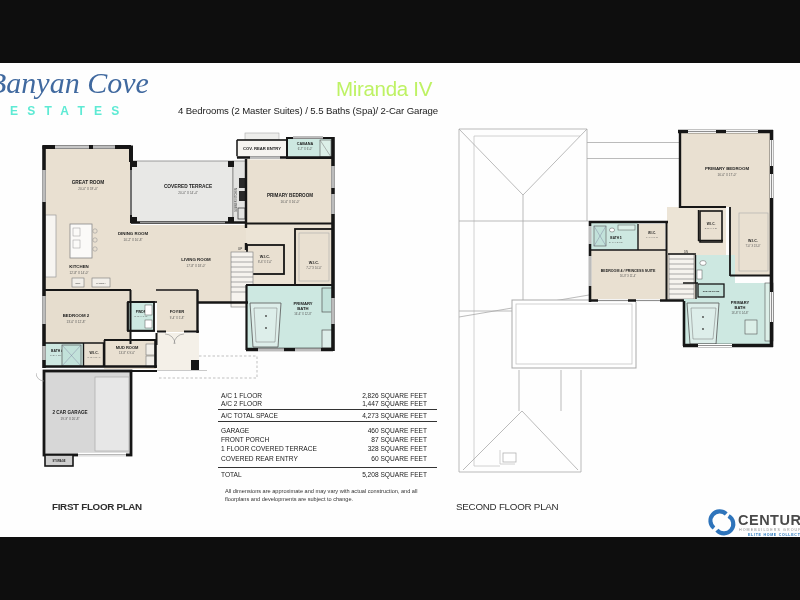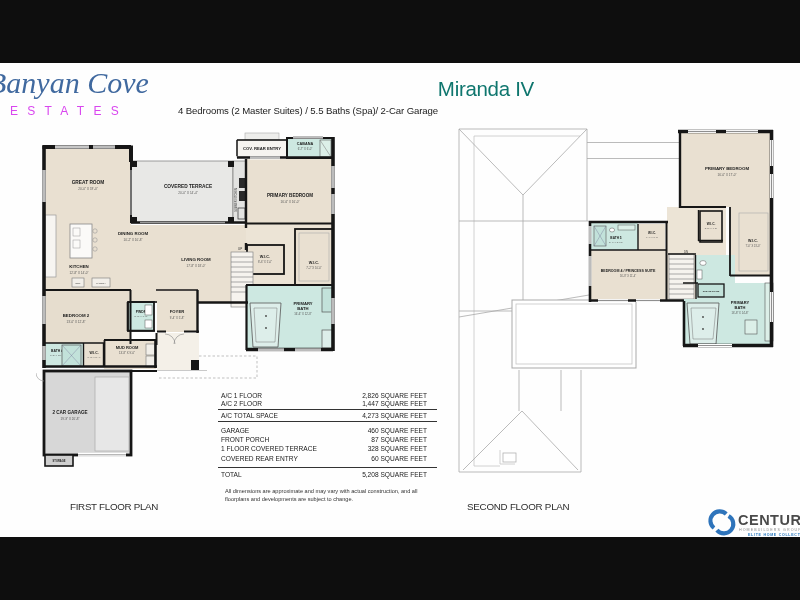--- a/index.html
+++ b/index.html
@@ -8,24 +8,24 @@
   .abs{position:absolute;}
 </style>
 </head>
 <body>
 
 <div class="abs" style="left:0;top:63px;width:800px;height:474px;background:#fefefe;"></div>
 
 <div class="abs" style="left:-12px;top:66px;width:180px;height:48px;color:#40699f;
      font-family:'Liberation Serif',serif;font-style:italic;font-size:30px;white-space:nowrap;">Banyan Cove</div>
 
-<div class="abs" style="left:10px;top:104px;color:#d946ef;font-size:12px;font-weight:normal;
+<div class="abs" style="left:10px;top:104px;color:#5eead4;font-size:12px;font-weight:bold;
      letter-spacing:9.3px;">ESTATES</div>
 
-<div class="abs" style="left:234px;top:77px;width:300px;text-align:right;font-size:20.5px;color:#0f766e;letter-spacing:-0.3px;">Miranda IV</div>
+<div class="abs" style="left:234px;top:77px;width:300px;text-align:center;font-size:20.5px;color:#bef264;letter-spacing:-0.3px;">Miranda IV</div>
 
 <div class="abs" style="left:178px;top:105px;width:400px;text-align:left;font-size:9.6px;color:#222;letter-spacing:-0.1px;">4 Bedrooms (2 Master Suites) / 5.5 Baths (Spa)/ 2-Car Garage</div>
 
 <svg class="abs" style="left:36px;top:131px;" width="304" height="342" viewBox="36 131 304 342" font-family="Liberation Sans, sans-serif">
 
 <g>
       <rect x="44" y="147" width="87" height="78" fill="#e9e0d1"></rect>
 <text x="88" y="184" font-size="4.8" font-weight="bold" fill="#1b1b1b" text-anchor="middle">GREAT ROOM</text>
 <text x="88" y="190" font-size="3.1" fill="#555" text-anchor="middle">20'-0" X 19'-0"</text>
     </g>
@@ -484,23 +484,23 @@
     </div>
   <div style="border-top:1px solid #333;margin-top:4px;"></div>
   <div style="position:relative;height:11px;">
       <span style="position:absolute;left:3px;top:3px;">TOTAL</span>
       <span style="position:absolute;right:10px;top:3px;">5,208 SQUARE FEET</span>
     </div>
 </div>
 
 <div class="abs" style="left:225px;top:487px;width:212px;font-size:5.6px;color:#333;line-height:1.45;">All dimensions are approximate and may vary with actual construction, and all floorplans and developments are subject to change.</div>
 
-<div class="abs" style="left:70px;top:501px;font-size:9.8px;color:#2e2e2e;letter-spacing:-0.3px;">FIRST FLOOR PLAN</div>
-
-<div class="abs" style="left:467px;top:501px;font-size:9.8px;color:#2e2e2e;letter-spacing:-0.25px;">SECOND FLOOR PLAN</div>
+<div class="abs" style="left:52px;top:501px;font-size:9.8px;color:#2e2e2e;letter-spacing:-0.3px;font-weight:bold;">FIRST FLOOR PLAN</div>
+
+<div class="abs" style="left:456px;top:501px;font-size:9.8px;color:#2e2e2e;letter-spacing:-0.25px;">SECOND FLOOR PLAN</div>
 
 <svg class="abs" style="left:703px;top:505px;" width="97" height="34" viewBox="0 0 97 34">
 
   <g stroke="#2e74bb" stroke-width="4.1" fill="none">
     <path d="M 23.2,9.0 A 9.3,9.3 0 1 0 11.0,23.0"></path>
     <path d="M 13.9,25.1 A 9.3,9.3 0 1 0 25.6,11.0"></path>
   </g>
 
   <text x="35" y="20" font-family="Liberation Sans, sans-serif" font-size="14.5" font-weight="bold" fill="#4a4a4a" letter-spacing="0.5">CENTURY</text>
 

